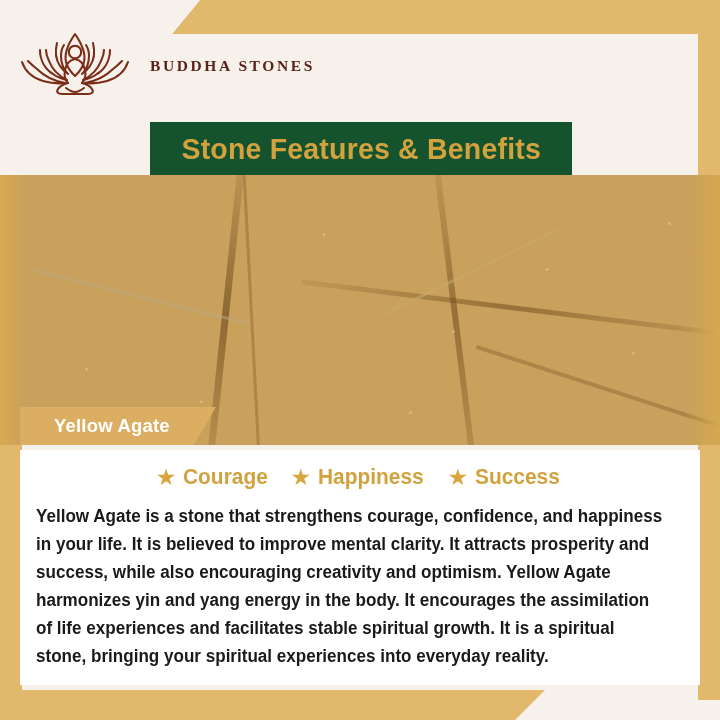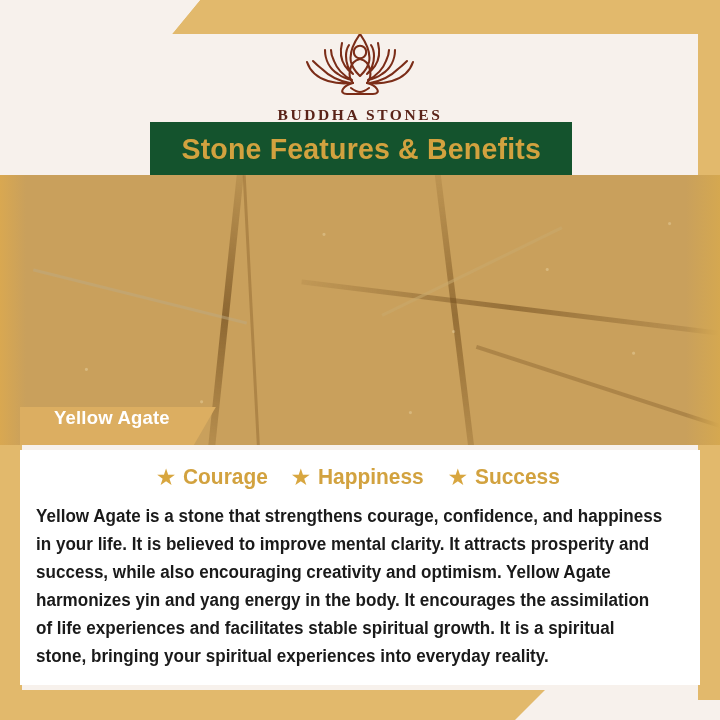--- a/index.html
+++ b/index.html
@@ -34,21 +34,21 @@
   }
 
   
   .header {
     position:absolute; top:0; left:0; width:720px; height:175px;
     background:#F7F1EC; z-index:4;
     clip-path: polygon(0 0, 200px 0, 172px 34px, 698px 34px, 698px 175px, 0 175px);
   }
   .logo-wrap {
     position:absolute; top:26px; left:0; width:720px;
-    display:flex; flex-direction:column; align-items:center;
+    display:flex; flex-direction:row; align-items:center;
   }
   .logo-mark { width:150px; height:74px; display:block; }
   .logo-text {
     margin-top:6px;
     font-family:"Liberation Serif", serif;
     font-size:15.5px; font-weight:700; letter-spacing:2.6px;
     color:#5A2318;
   }
 
   
@@ -123,21 +123,21 @@
     position:absolute; right:0; top:0; width:34px; height:270px;
     background:linear-gradient(270deg,#D5A850 0%, rgba(213,168,80,0) 100%);
   }
 
   
   .stone-label {
     position:absolute; left:20px; bottom:0; height:38px;
     padding:0 46px 0 34px;
     background:#DCAE61;
     clip-path: polygon(0 0, 100% 0, calc(100% - 22px) 100%, 0 100%);
-    display:flex; z-index:7;
+    display:flex; align-items:center; z-index:7;
   }
   .stone-label-text {
     font-size:18.5px; font-weight:bold; color:#FFFFFF; letter-spacing:0.2px;
   }
 
   
   .content {
     position:absolute; top:450px; left:20px; width:680px; height:235px;
     background:#FFFFFF; z-index:6; padding:14px 16px 0 16px;
   }

